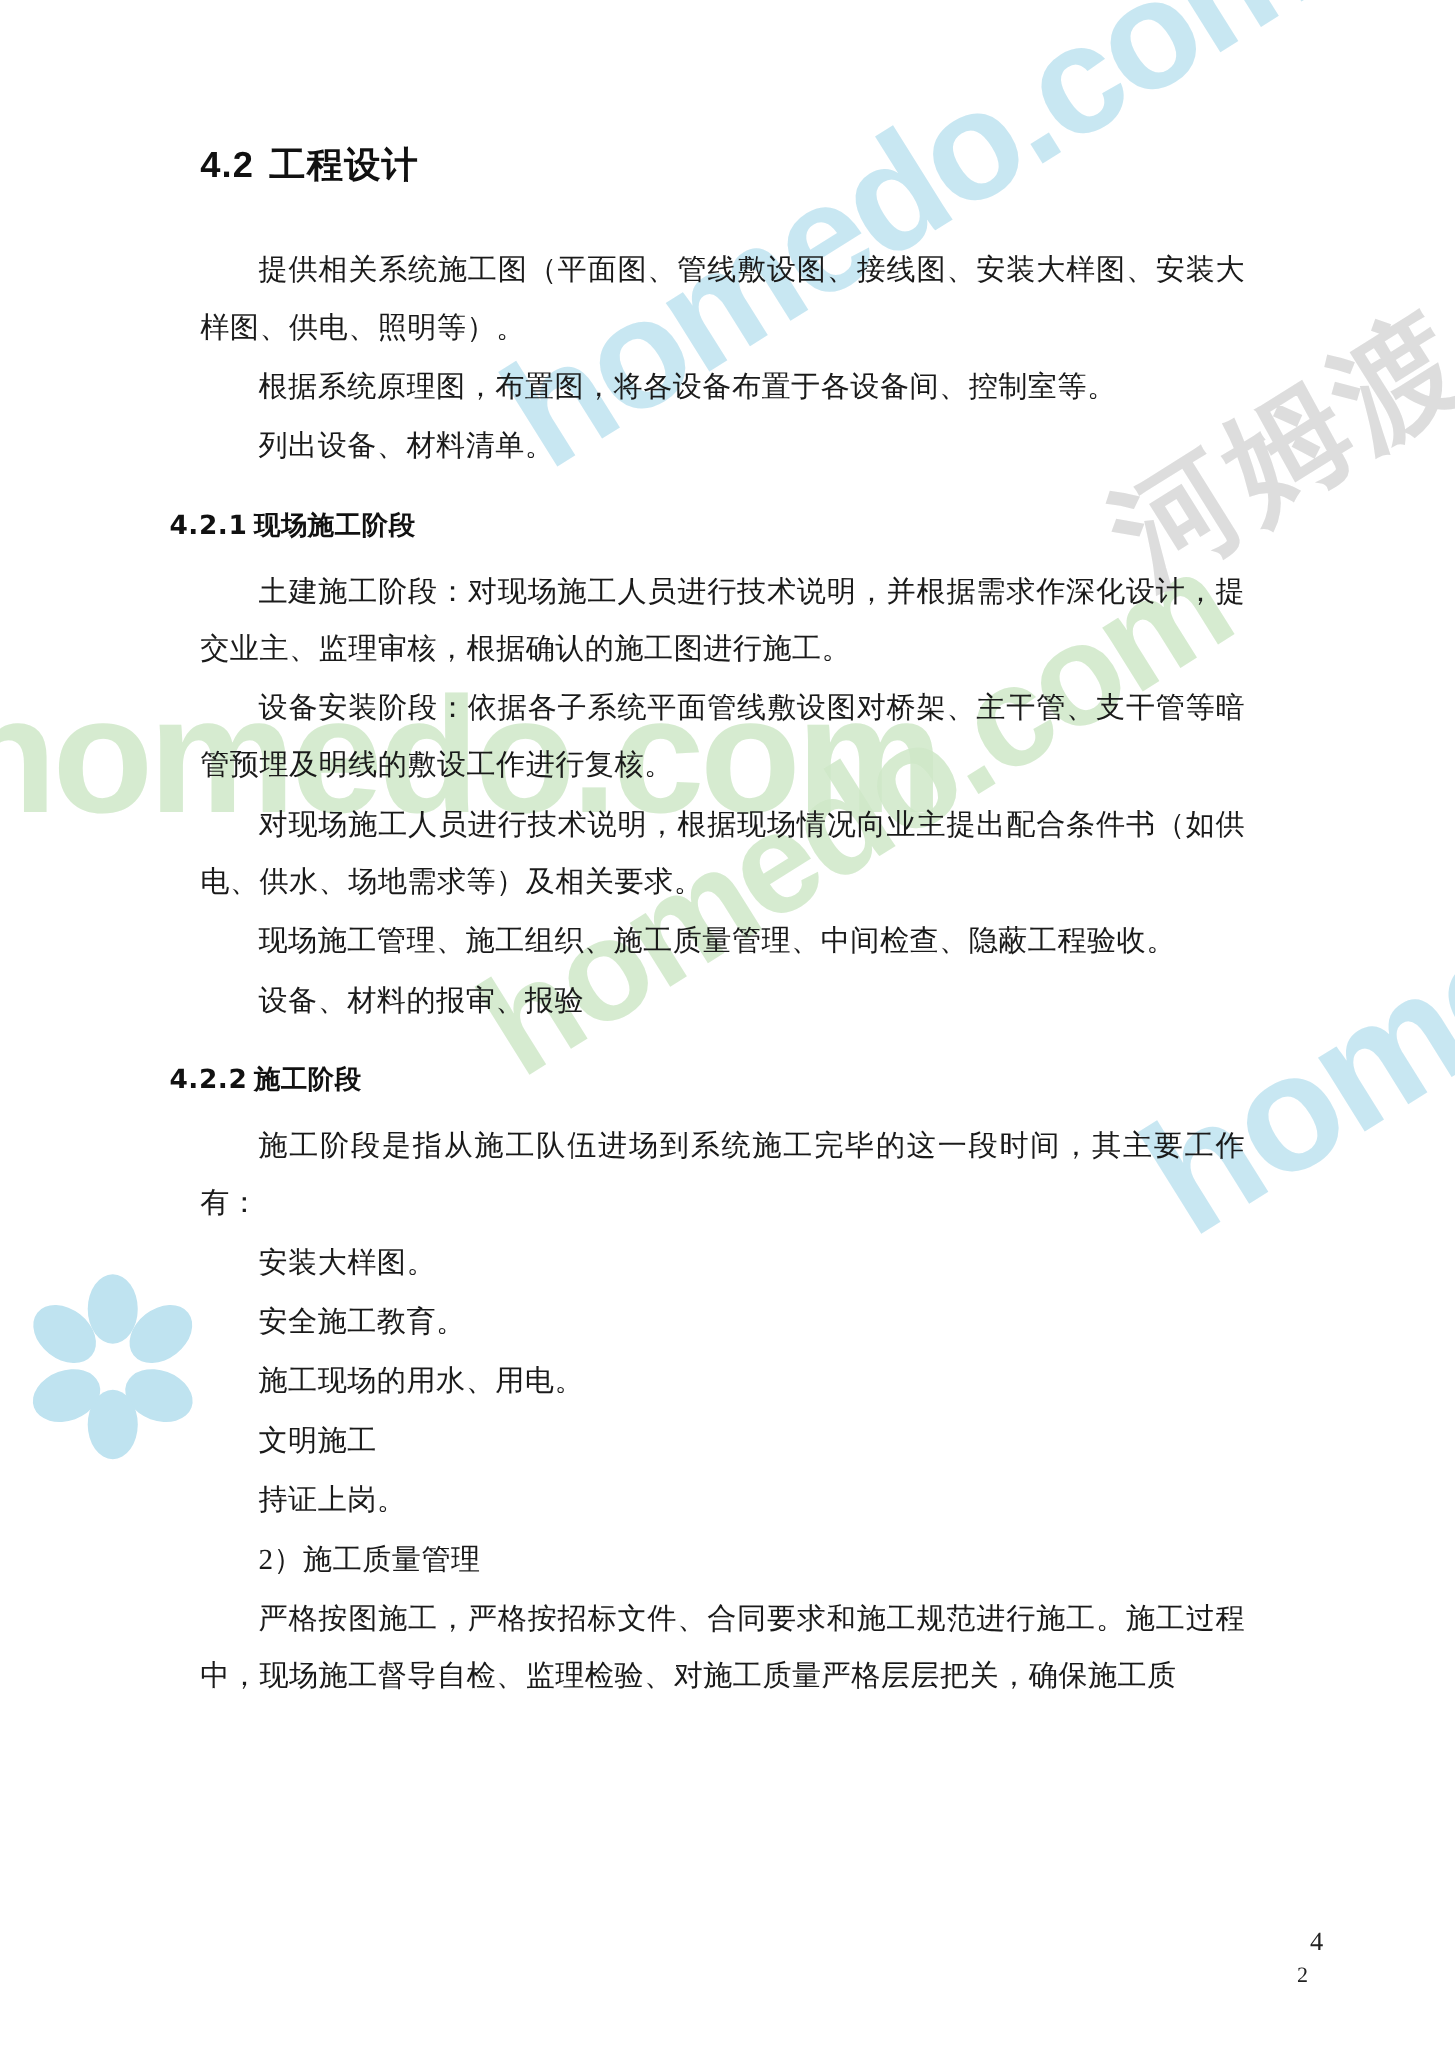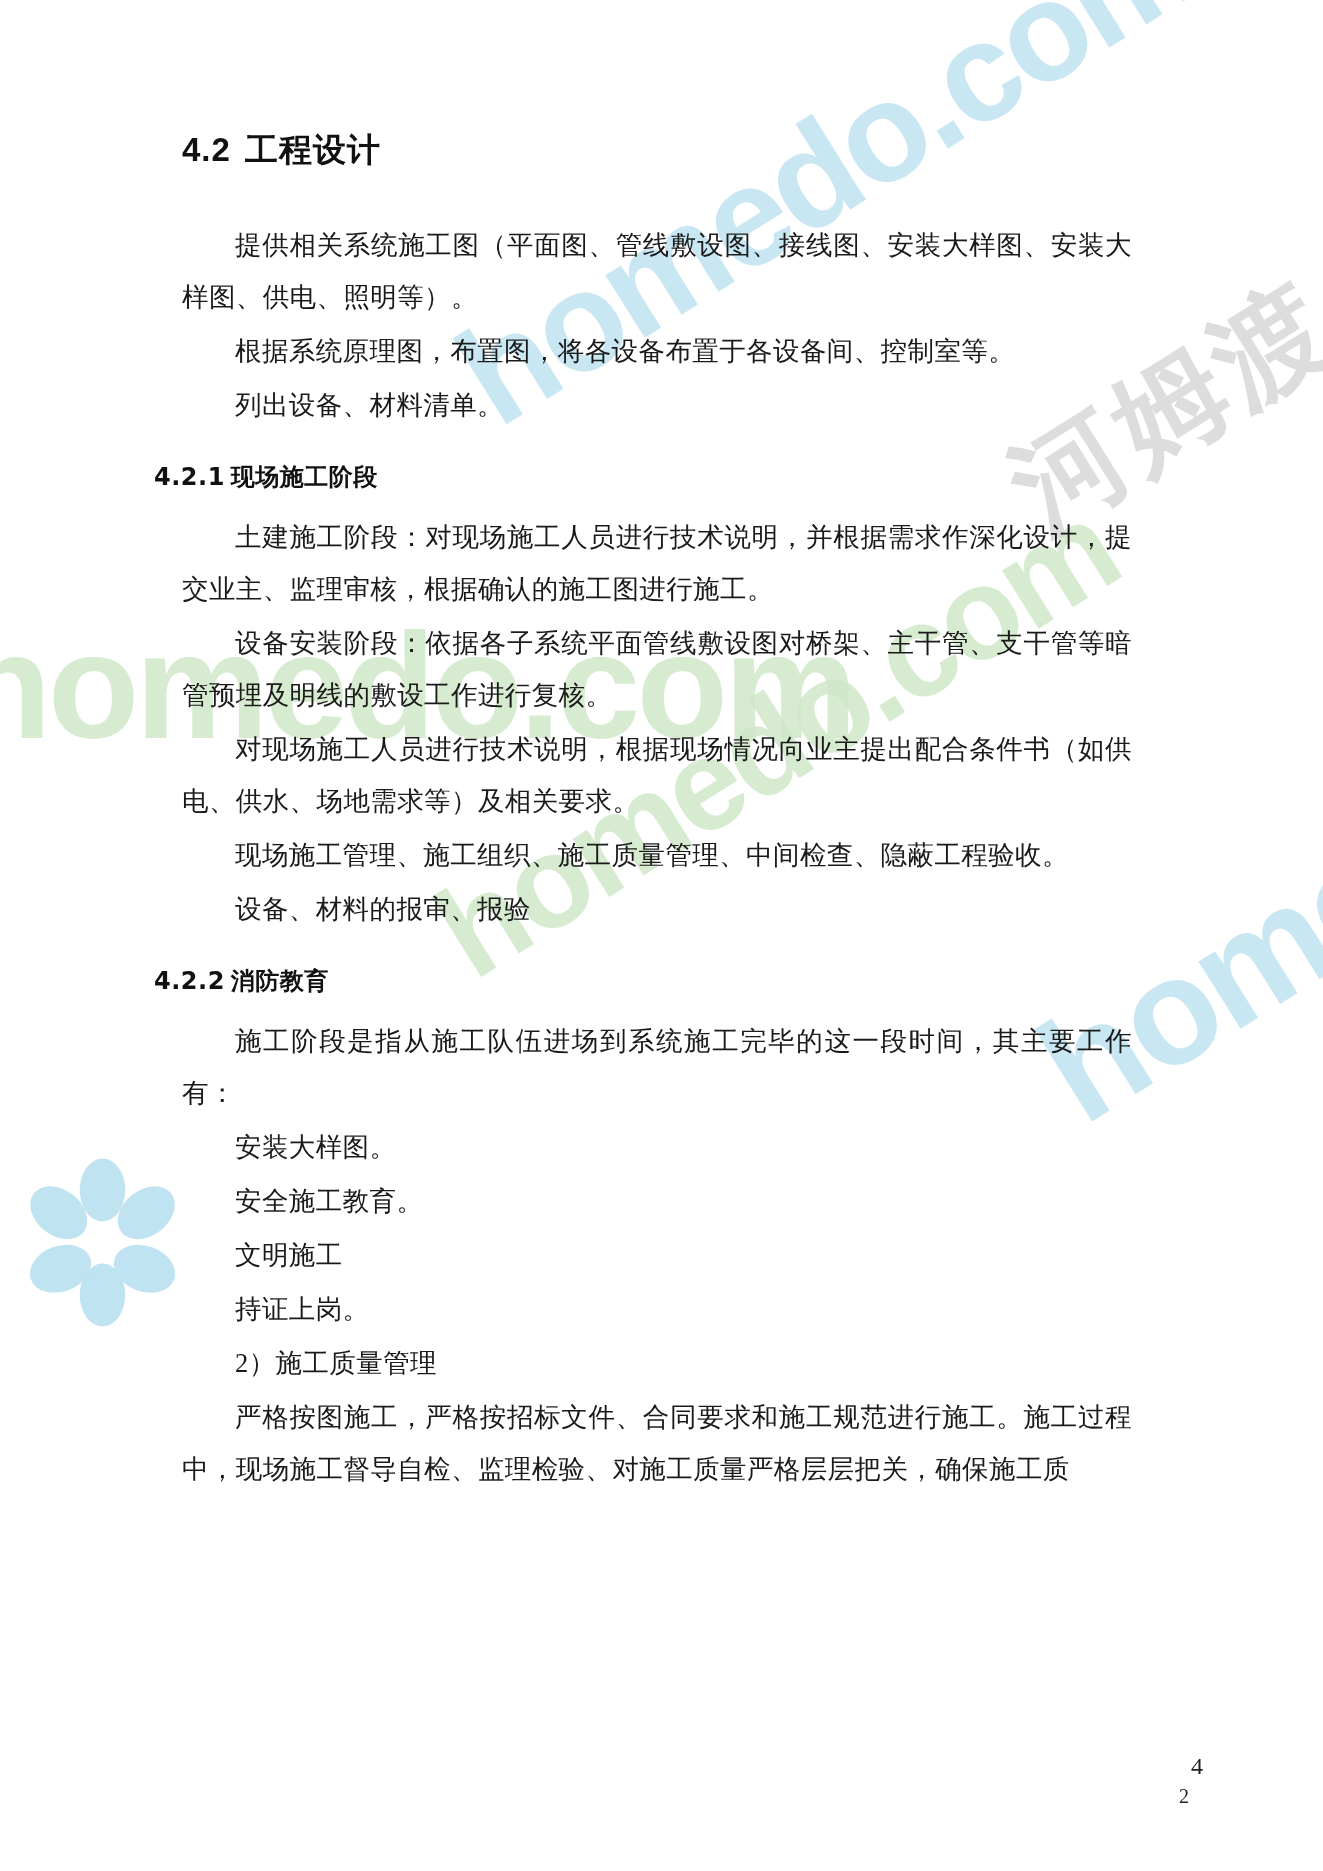--- a/index.html
+++ b/index.html
@@ -191,26 +191,27 @@
         <span class="num">4.2.1</span><span>现场施工阶段</span>
       </h2>
 
       <p class="para">土建施工阶段：对现场施工人员进行技术说明，并根据需求作深化设计，提交业主、监理审核，根据确认的施工图进行施工。</p>
       <p class="para">设备安装阶段：依据各子系统平面管线敷设图对桥架、主干管、支干管等暗管预埋及明线的敷设工作进行复核。</p>
       <p class="para">对现场施工人员进行技术说明，根据现场情况向业主提出配合条件书（如供电、供水、场地需求等）及相关要求。</p>
       <p class="para">现场施工管理、施工组织、施工质量管理、中间检查、隐蔽工程验收。</p>
       <p class="para">设备、材料的报审、报验</p>
 
       <h2 class="sub">
-        <span class="num">4.2.2</span><span>消防教育</span>
+        <span class="num">4.2.2</span><span>施工阶段</span>
       </h2>
 
       <p class="para">施工阶段是指从施工队伍进场到系统施工完毕的这一段时间，其主要工作有：</p>
       <p class="para flat">安装大样图。</p>
       <p class="para flat">安全施工教育。</p>
+      <p class="para flat">施工现场的用水、用电。</p>
       <p class="para flat">文明施工</p>
       <p class="para flat">持证上岗。</p>
       <p class="para flat">2）施工质量管理</p>
       <p class="para">严格按图施工，严格按招标文件、合同要求和施工规范进行施工。施工过程中，现场施工督导自检、监理检验、对施工质量严格层层把关，确保施工质</p>
 
     </div>
 
     <div class="pagenum">
       <span>4</span>
       <span class="small">2</span>

